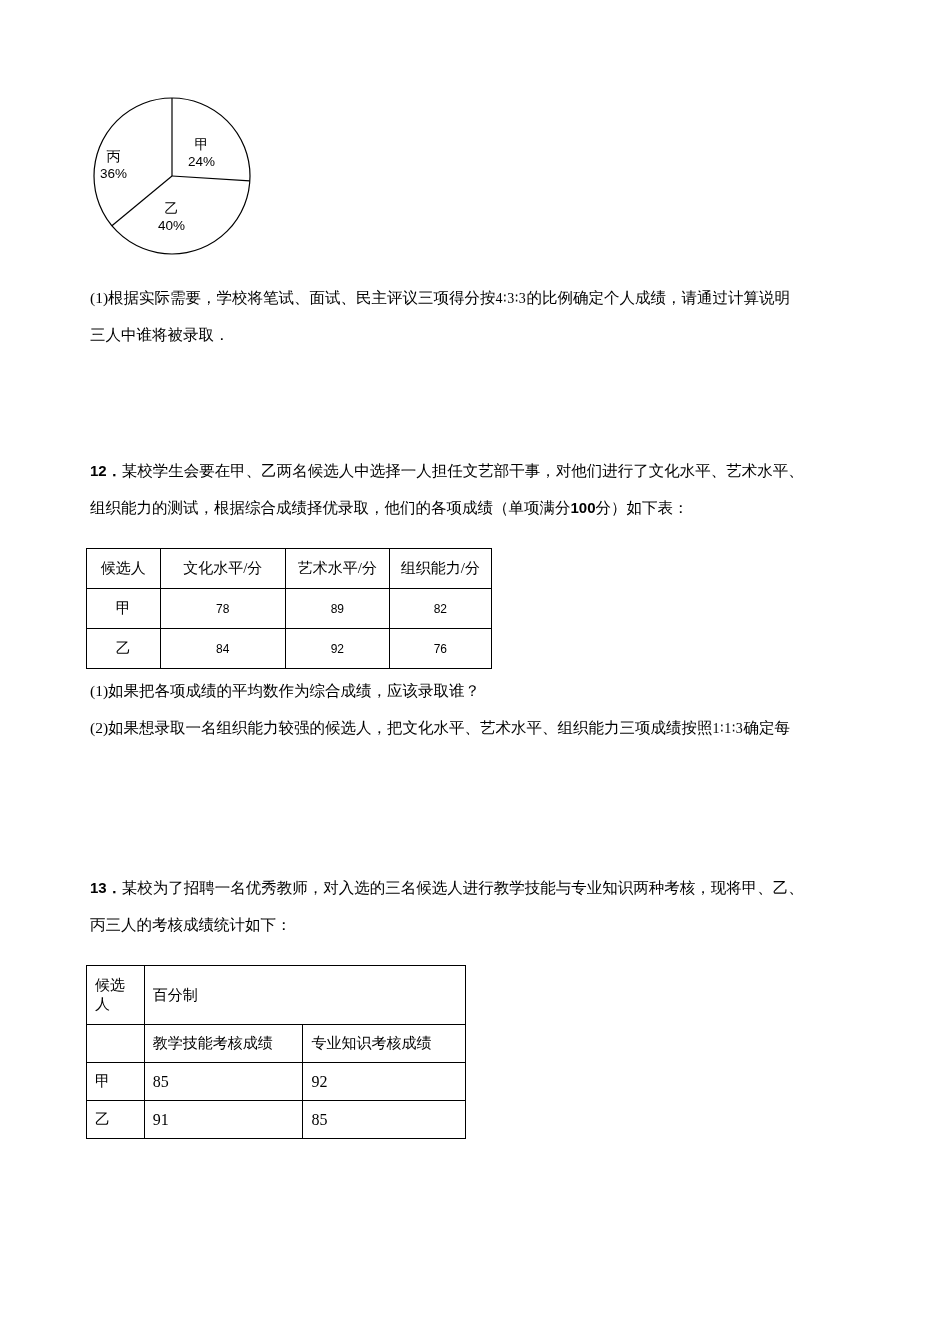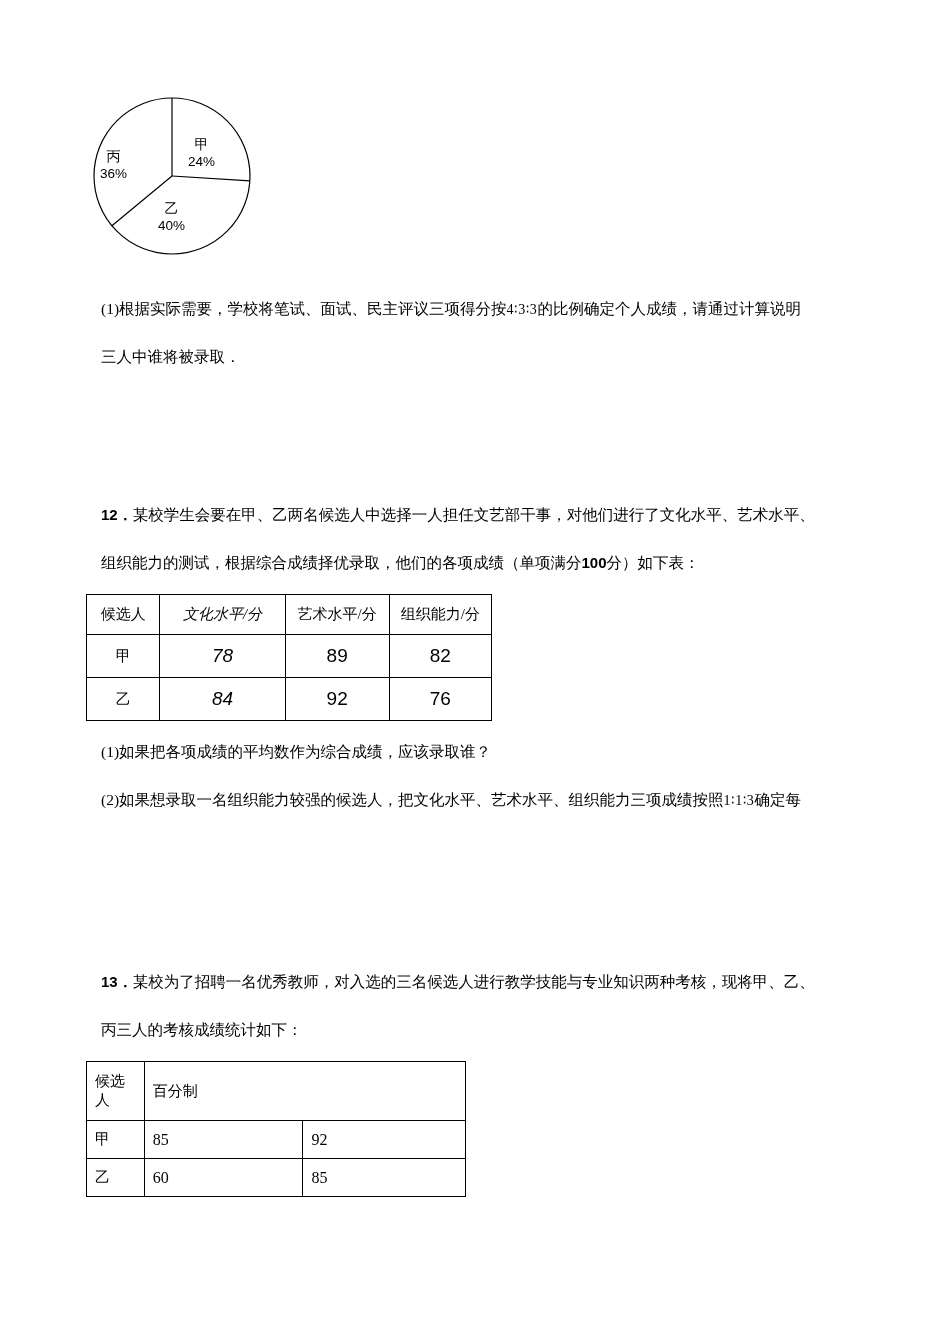--- a/index.html
+++ b/index.html
@@ -49,56 +49,56 @@
   .pie-label .ch { font-family: "Liberation Serif", serif; font-size: 14px; }
   .lbl-jia { left: 96px; top: 40px; }
   .lbl-bing { left: 8px; top: 52px; }
   .lbl-yi  { left: 66px; top: 104px; }
 
   
   .para {
     font-size: 15.5px;
     line-height: 2.1;
     text-align: justify;
-    margin: 15px;
+    margin: 4px;
   }
   .para.q {
     text-indent: 0;
   }
   .gap-lg { height: 96px; }
   .ratio {
     font-family: "Liberation Serif", serif;
     font-size: 14px;
     letter-spacing: 0.5px;
   }
   .qnum {
     font-family: "Liberation Sans", sans-serif;
     font-size: 15px;
     font-weight: bold;
   }
 
   
   table.grid {
     border-collapse: collapse;
-    margin: 4px 0 6px 0;
+    margin: 24px 0 6px 0;
   }
   table.grid td {
     border: 1px solid #000000;
     font-size: 15px;
     text-align: center;
     vertical-align: middle;
     padding: 10px 6px;
     font-family: "Liberation Serif", serif;
   }
   table.t12 { width: 406px; }
   table.t12 td.c0 { width: 74px; }
-  table.t12 td.c1 { width: 140px; font-style: italic; }
+  table.t12 td.c1 { width: 140px; }
   table.t12 td.c2 { width: 112px; }
   table.t12 td.c3 { width: 110px; }
-  table.t12 td.num { font-family: "Liberation Sans", sans-serif; font-size: 19px; }
+  table.t12 td.num { font-family: "Liberation Sans", sans-serif; font-size: 12px; }
 
   table.t13 { width: 380px; }
   table.t13 td {
     text-align: left;
     padding: 9px 8px;
     height: 18px;
   }
   table.t13 td.c0 { width: 42px; }
   table.t13 td.c1 { width: 148px; }
   table.t13 td.c2 { width: 152px; }
@@ -177,25 +177,30 @@
   <p class="para"><span class="qnum">13．</span><span>某校为了招聘一名优秀教师，对入选的三名候选人进行教学技能与专业知识两种考核，现将甲、乙、</span></p>
   <p class="para">丙三人的考核成绩统计如下：</p>
 
   <table class="grid t13">
     <tbody>
         <tr>
       <td class="c0 narrowhead tall"><span>候选</span><br><span>人</span></td>
       <td class="c1" colspan="2">百分制</td>
     </tr>
     <tr>
+      <td class="c0"></td>
+      <td class="c1">教学技能考核成绩</td>
+      <td class="c2">专业知识考核成绩</td>
+    </tr>
+    <tr>
       <td class="c0">甲</td>
       <td class="c1 num">85</td>
       <td class="c2 num">92</td>
     </tr>
     <tr>
       <td class="c0">乙</td>
-      <td class="c1 num">60</td>
+      <td class="c1 num">91</td>
       <td class="c2 num">85</td>
     </tr>
   </tbody>
     </table>
 
 </div>
 
 </body></html>

